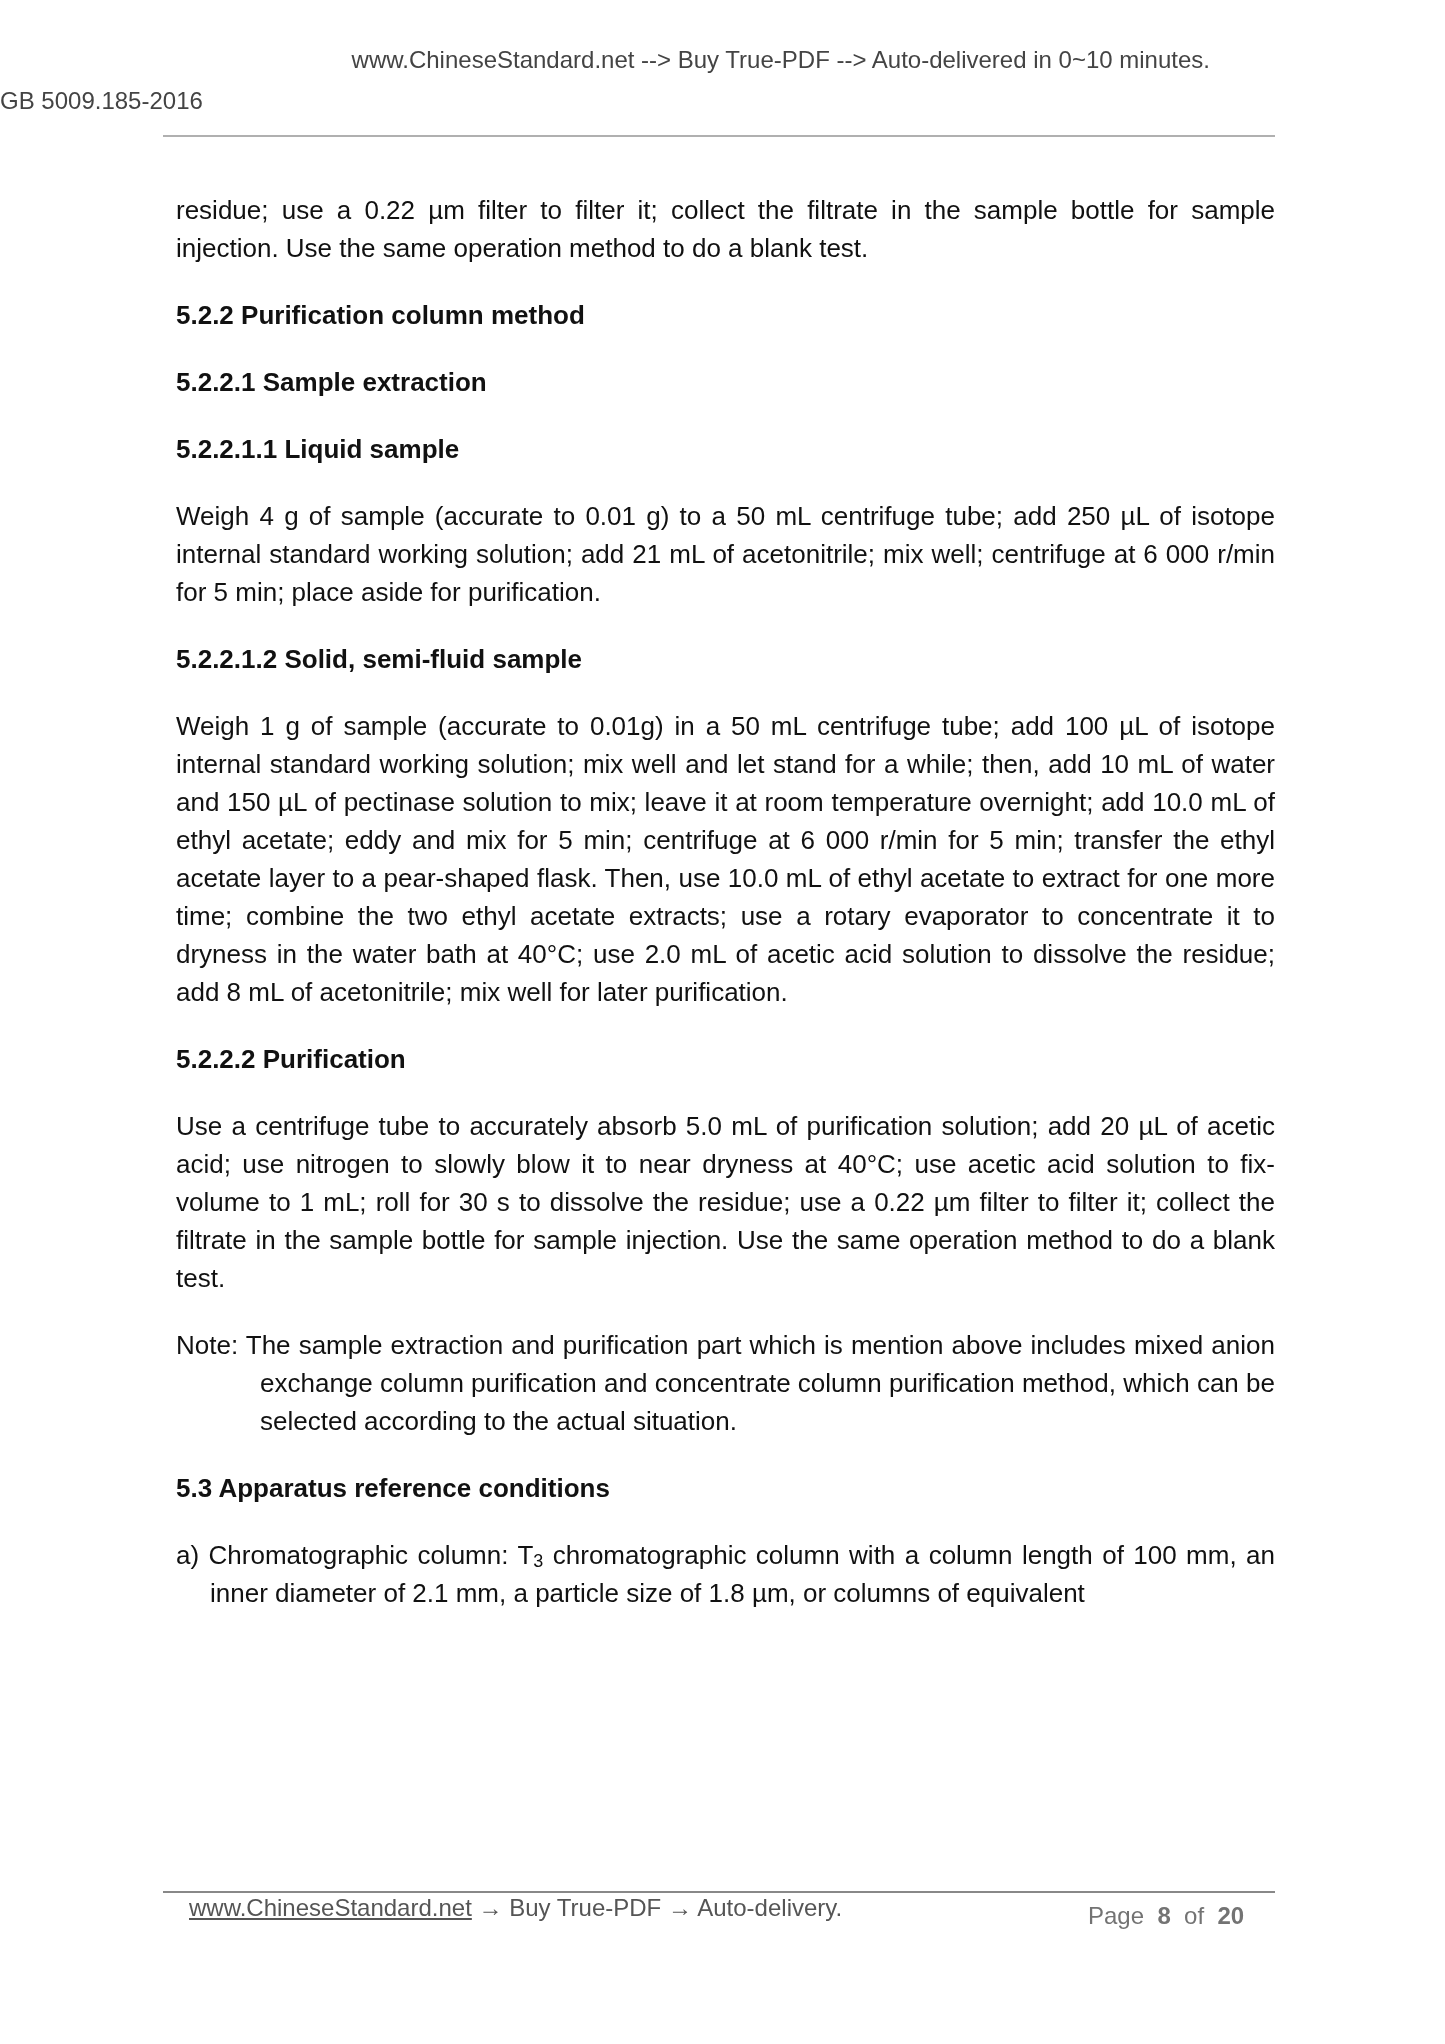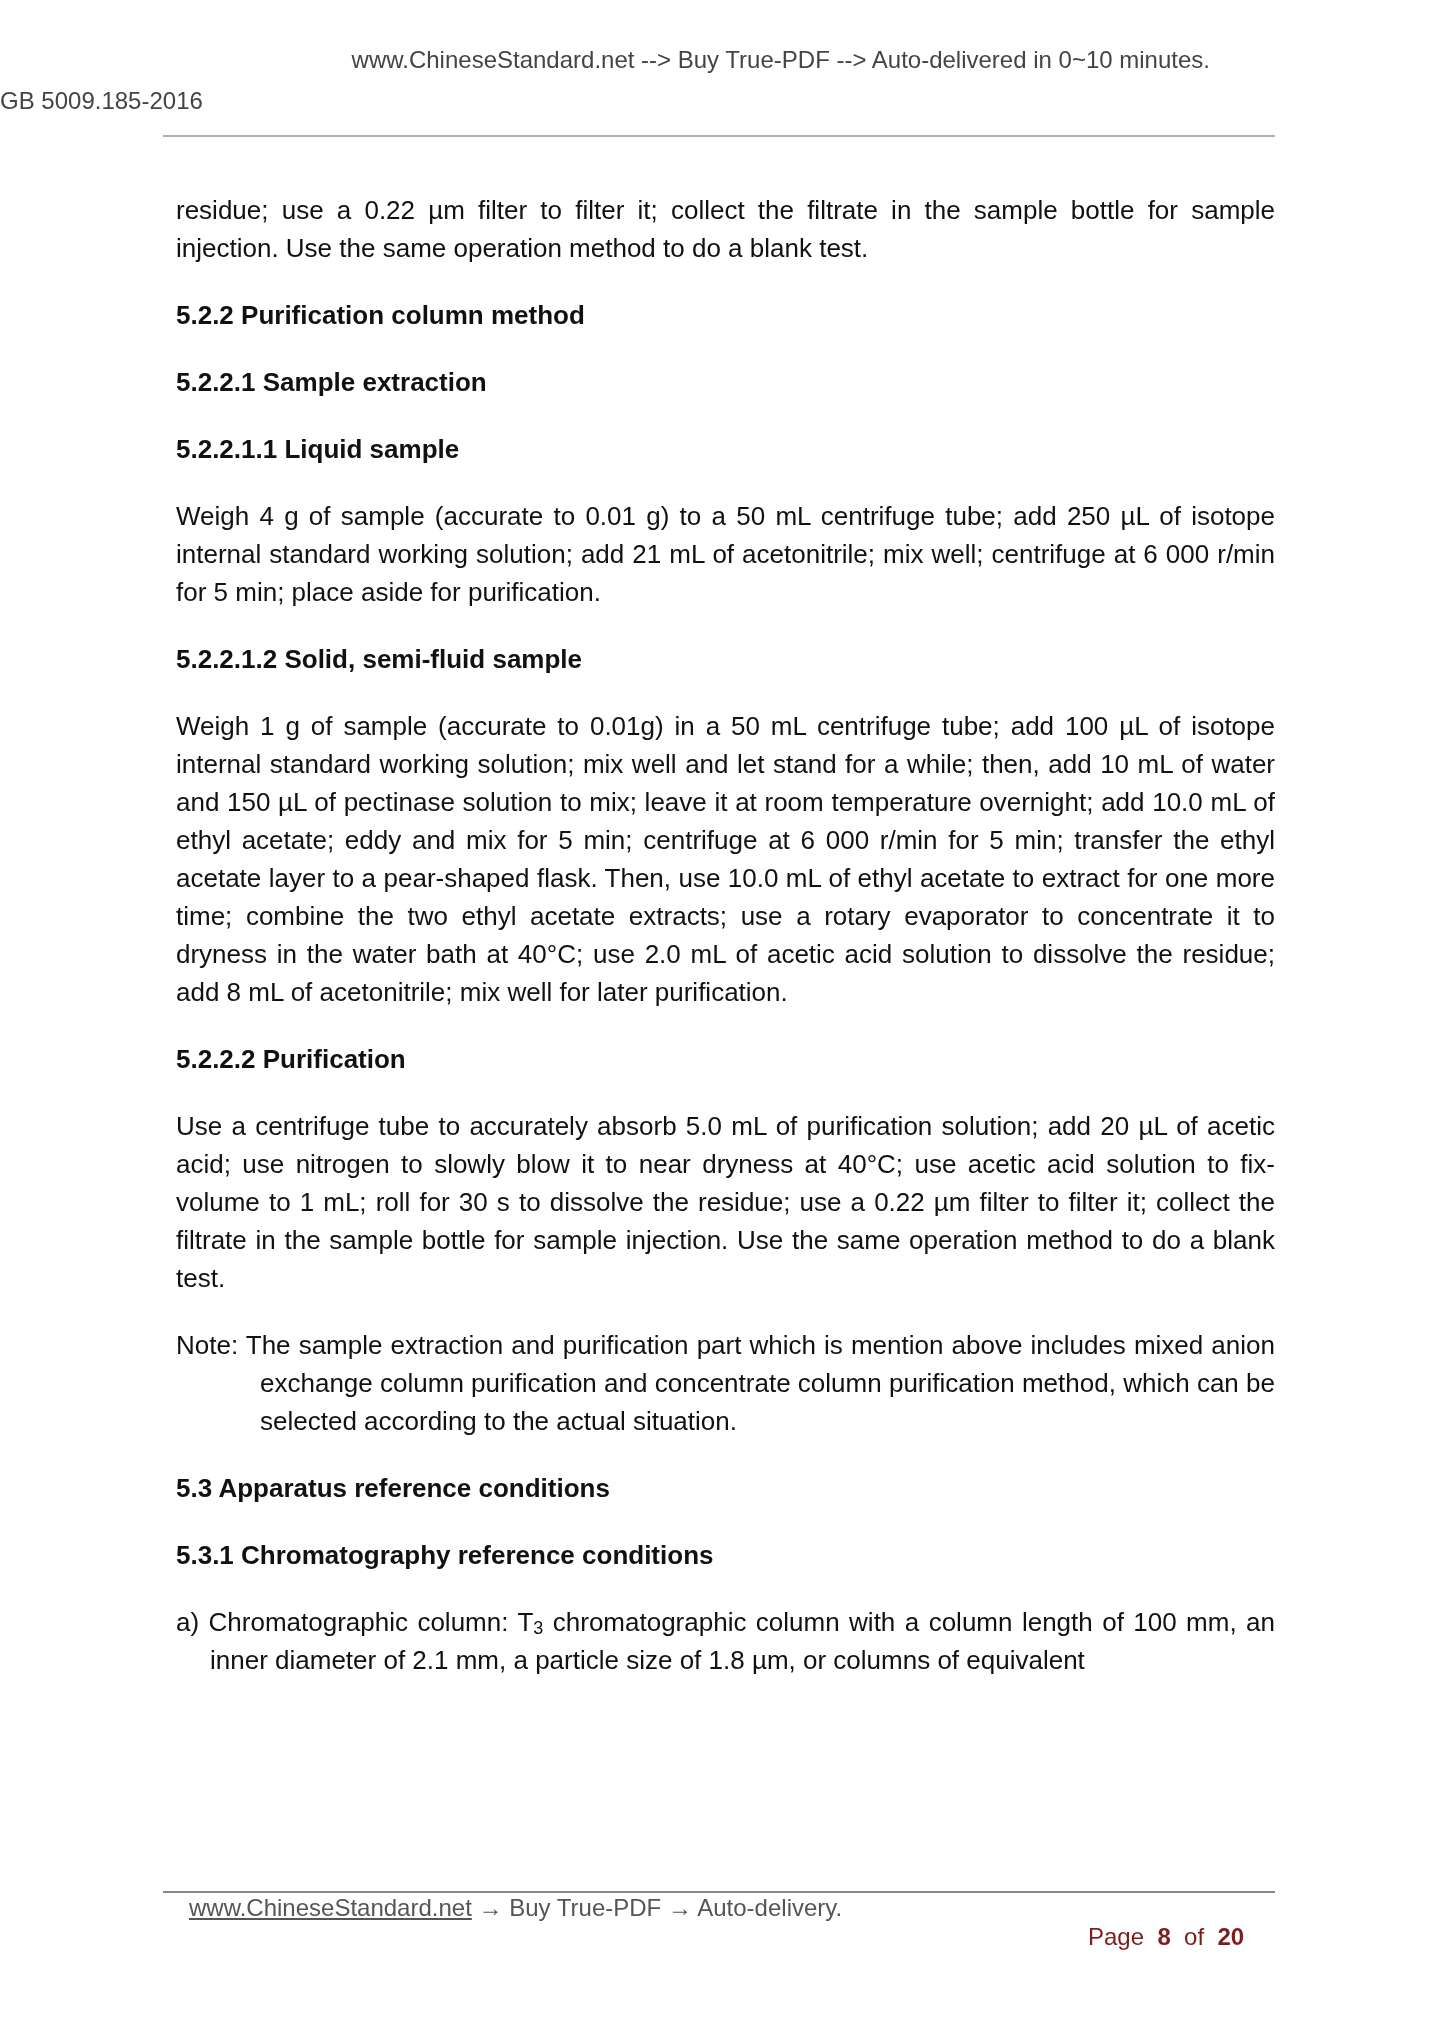--- a/index.html
+++ b/index.html
@@ -9,21 +9,21 @@
   .hdr-rule { position: absolute; left: 163px; width: 1112px; top: 135px; height: 2px; background: #b0b0b0; }
   .content { position: absolute; left: 176px; width: 1099px; top: 181px; }
   .p { font-size: 26px; line-height: 38px; text-align: justify; margin: 10px 0 29px 0; }
   .h { font-size: 26px; line-height: 38px; font-weight: bold; margin: 0 0 29px 0; }
   .note { font-size: 26px; line-height: 38px; text-align: justify; margin: 0 0 29px 0; padding-left: 84px; text-indent: -84px; }
   .item { font-size: 26px; line-height: 38px; text-align: justify; margin: 0; padding-left: 34px; text-indent: -34px; }
   sub { font-size: 18px; line-height: 0; vertical-align: -3px; }
   .ftr-rule { position: absolute; left: 163px; width: 1112px; top: 1891px; height: 2px; background: #888; }
   .ftr-left { position: absolute; left: 189px; top: 1892px; font-size: 24px; line-height: 32px; color: #555; white-space: nowrap; }
   .ftr-left .link { color: #555; text-decoration: underline; }
-  .ftr-right { position: absolute; left: 1088px; top: 1900px; font-size: 24px; line-height: 32px; color: #7f1d1d; white-space: nowrap; margin-top: 21px; }
+  .ftr-right { position: absolute; left: 1088px; top: 1900px; font-size: 24px; line-height: 32px; color: #737373; white-space: nowrap; }
   .ftr-right b { font-weight: bold; }
 </style>
 </head>
 <body>
 
 <div class="hdr-title">www.ChineseStandard.net --&gt; Buy True-PDF --&gt; Auto-delivered in 0~10 minutes.</div>
 <div class="hdr-sub">GB 5009.185-2016</div>
 <div class="hdr-rule"></div>
 
 <div class="content">
@@ -31,21 +31,20 @@
   <div class="h">5.2.2 Purification column method</div>
   <div class="h">5.2.2.1 Sample extraction</div>
   <div class="h">5.2.2.1.1 Liquid sample</div>
   <p class="p">Weigh 4 g of sample (accurate to 0.01 g) to a 50 mL centrifuge tube; add 250 µL of isotope internal standard working solution; add 21 mL of acetonitrile; mix well; centrifuge at 6 000 r/min for 5 min; place aside for purification.</p>
   <div class="h">5.2.2.1.2 Solid, semi-fluid sample</div>
   <p class="p">Weigh 1 g of sample (accurate to 0.01g) in a 50 mL centrifuge tube; add 100 µL of isotope internal standard working solution; mix well and let stand for a while; then, add 10 mL of water and 150 µL of pectinase solution to mix; leave it at room temperature overnight; add 10.0 mL of ethyl acetate; eddy and mix for 5 min; centrifuge at 6 000 r/min for 5 min; transfer the ethyl acetate layer to a pear-shaped flask. Then, use 10.0 mL of ethyl acetate to extract for one more time; combine the two ethyl acetate extracts; use a rotary evaporator to concentrate it to dryness in the water bath at 40°C; use 2.0 mL of acetic acid solution to dissolve the residue; add 8 mL of acetonitrile; mix well for later purification.</p>
   <div class="h">5.2.2.2 Purification</div>
   <p class="p">Use a centrifuge tube to accurately absorb 5.0 mL of purification solution; add 20 µL of acetic acid; use nitrogen to slowly blow it to near dryness at 40°C; use acetic acid solution to fix-volume to 1 mL; roll for 30 s to dissolve the residue; use a 0.22 µm filter to filter it; collect the filtrate in the sample bottle for sample injection. Use the same operation method to do a blank test.</p>
   <p class="note">Note: The sample extraction and purification part which is mention above includes mixed anion exchange column purification and concentrate column purification method, which can be selected according to the actual situation.</p>
   <div class="h">5.3 Apparatus reference conditions</div>
-  <div class="h">5.3.1 Chromatography reference conditions</div>
   <p class="item"><span>a) Chromatographic column: T</span><sub>3</sub><span> chromatographic column with a column length of 100 mm, an inner diameter of 2.1 mm, a particle size of 1.8 µm, or columns of equivalent</span></p>
 </div>
 
 <div class="ftr-rule"></div>
 <div class="ftr-left">
   <span class="link">www.ChineseStandard.net</span><span> → </span><span>Buy True-PDF</span><span> → </span><span>Auto-delivery.</span>
 </div>
 <div class="ftr-right">
   <span>Page</span>&nbsp;
   <b>8</b>&nbsp;

